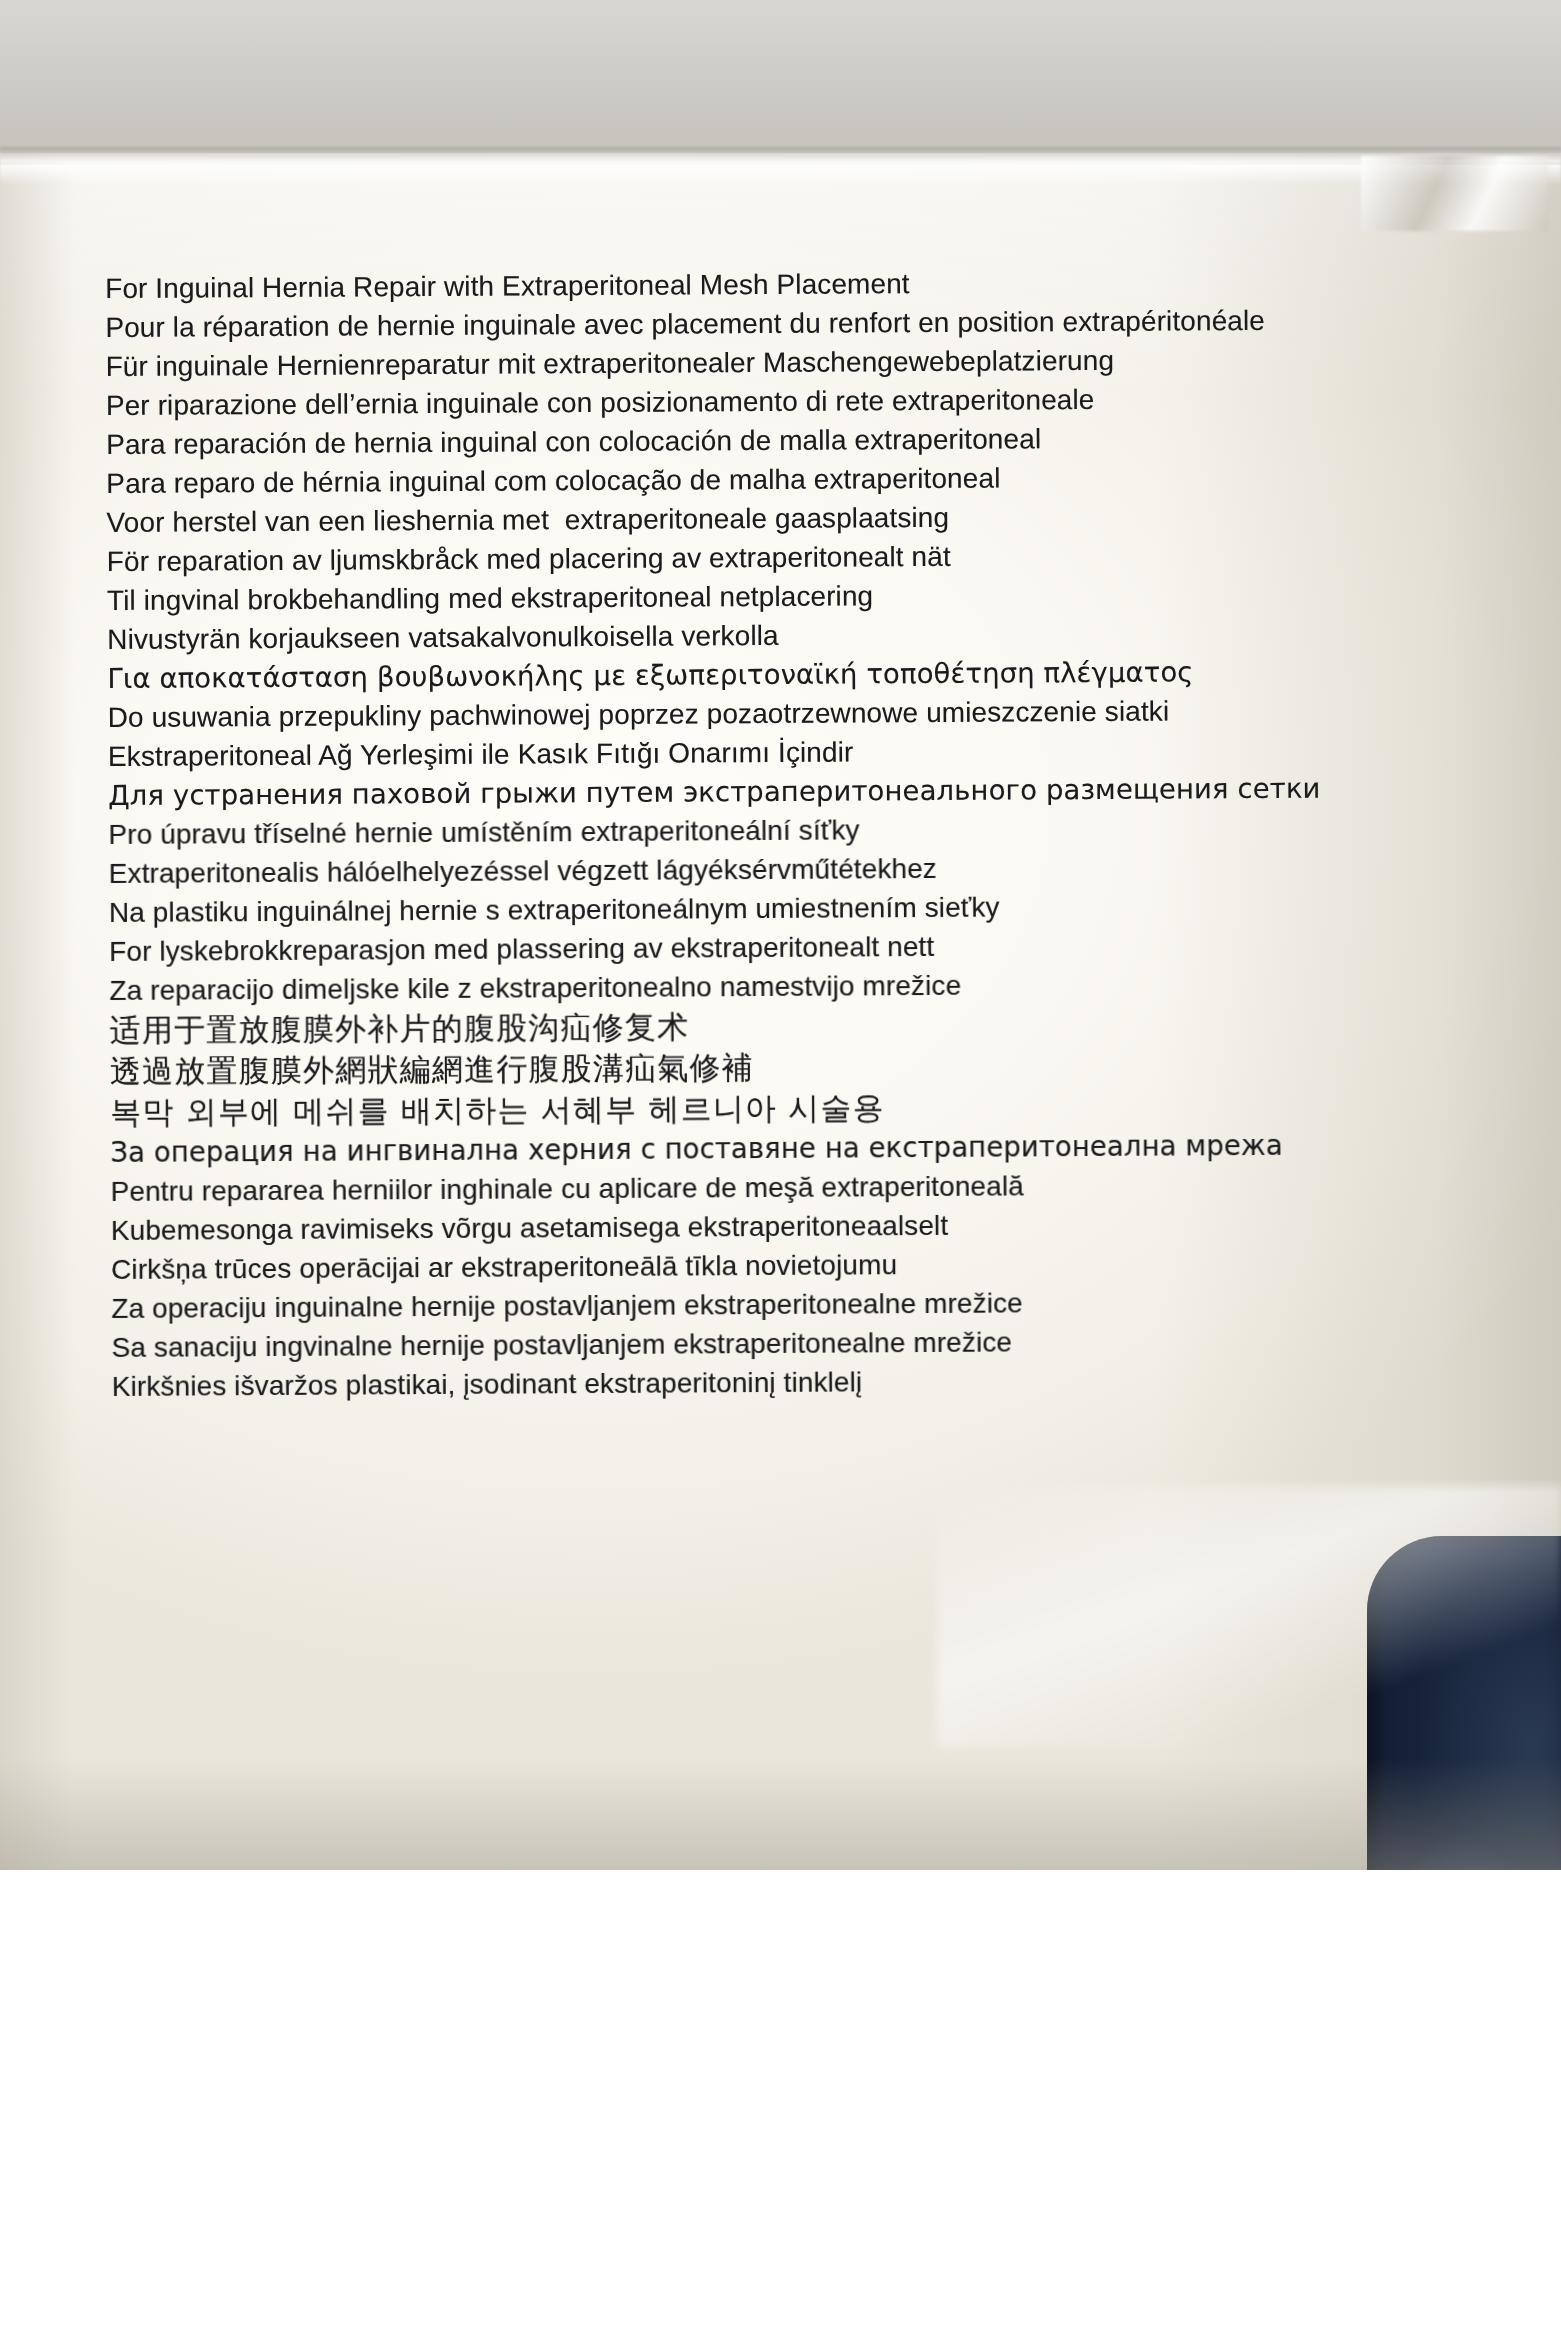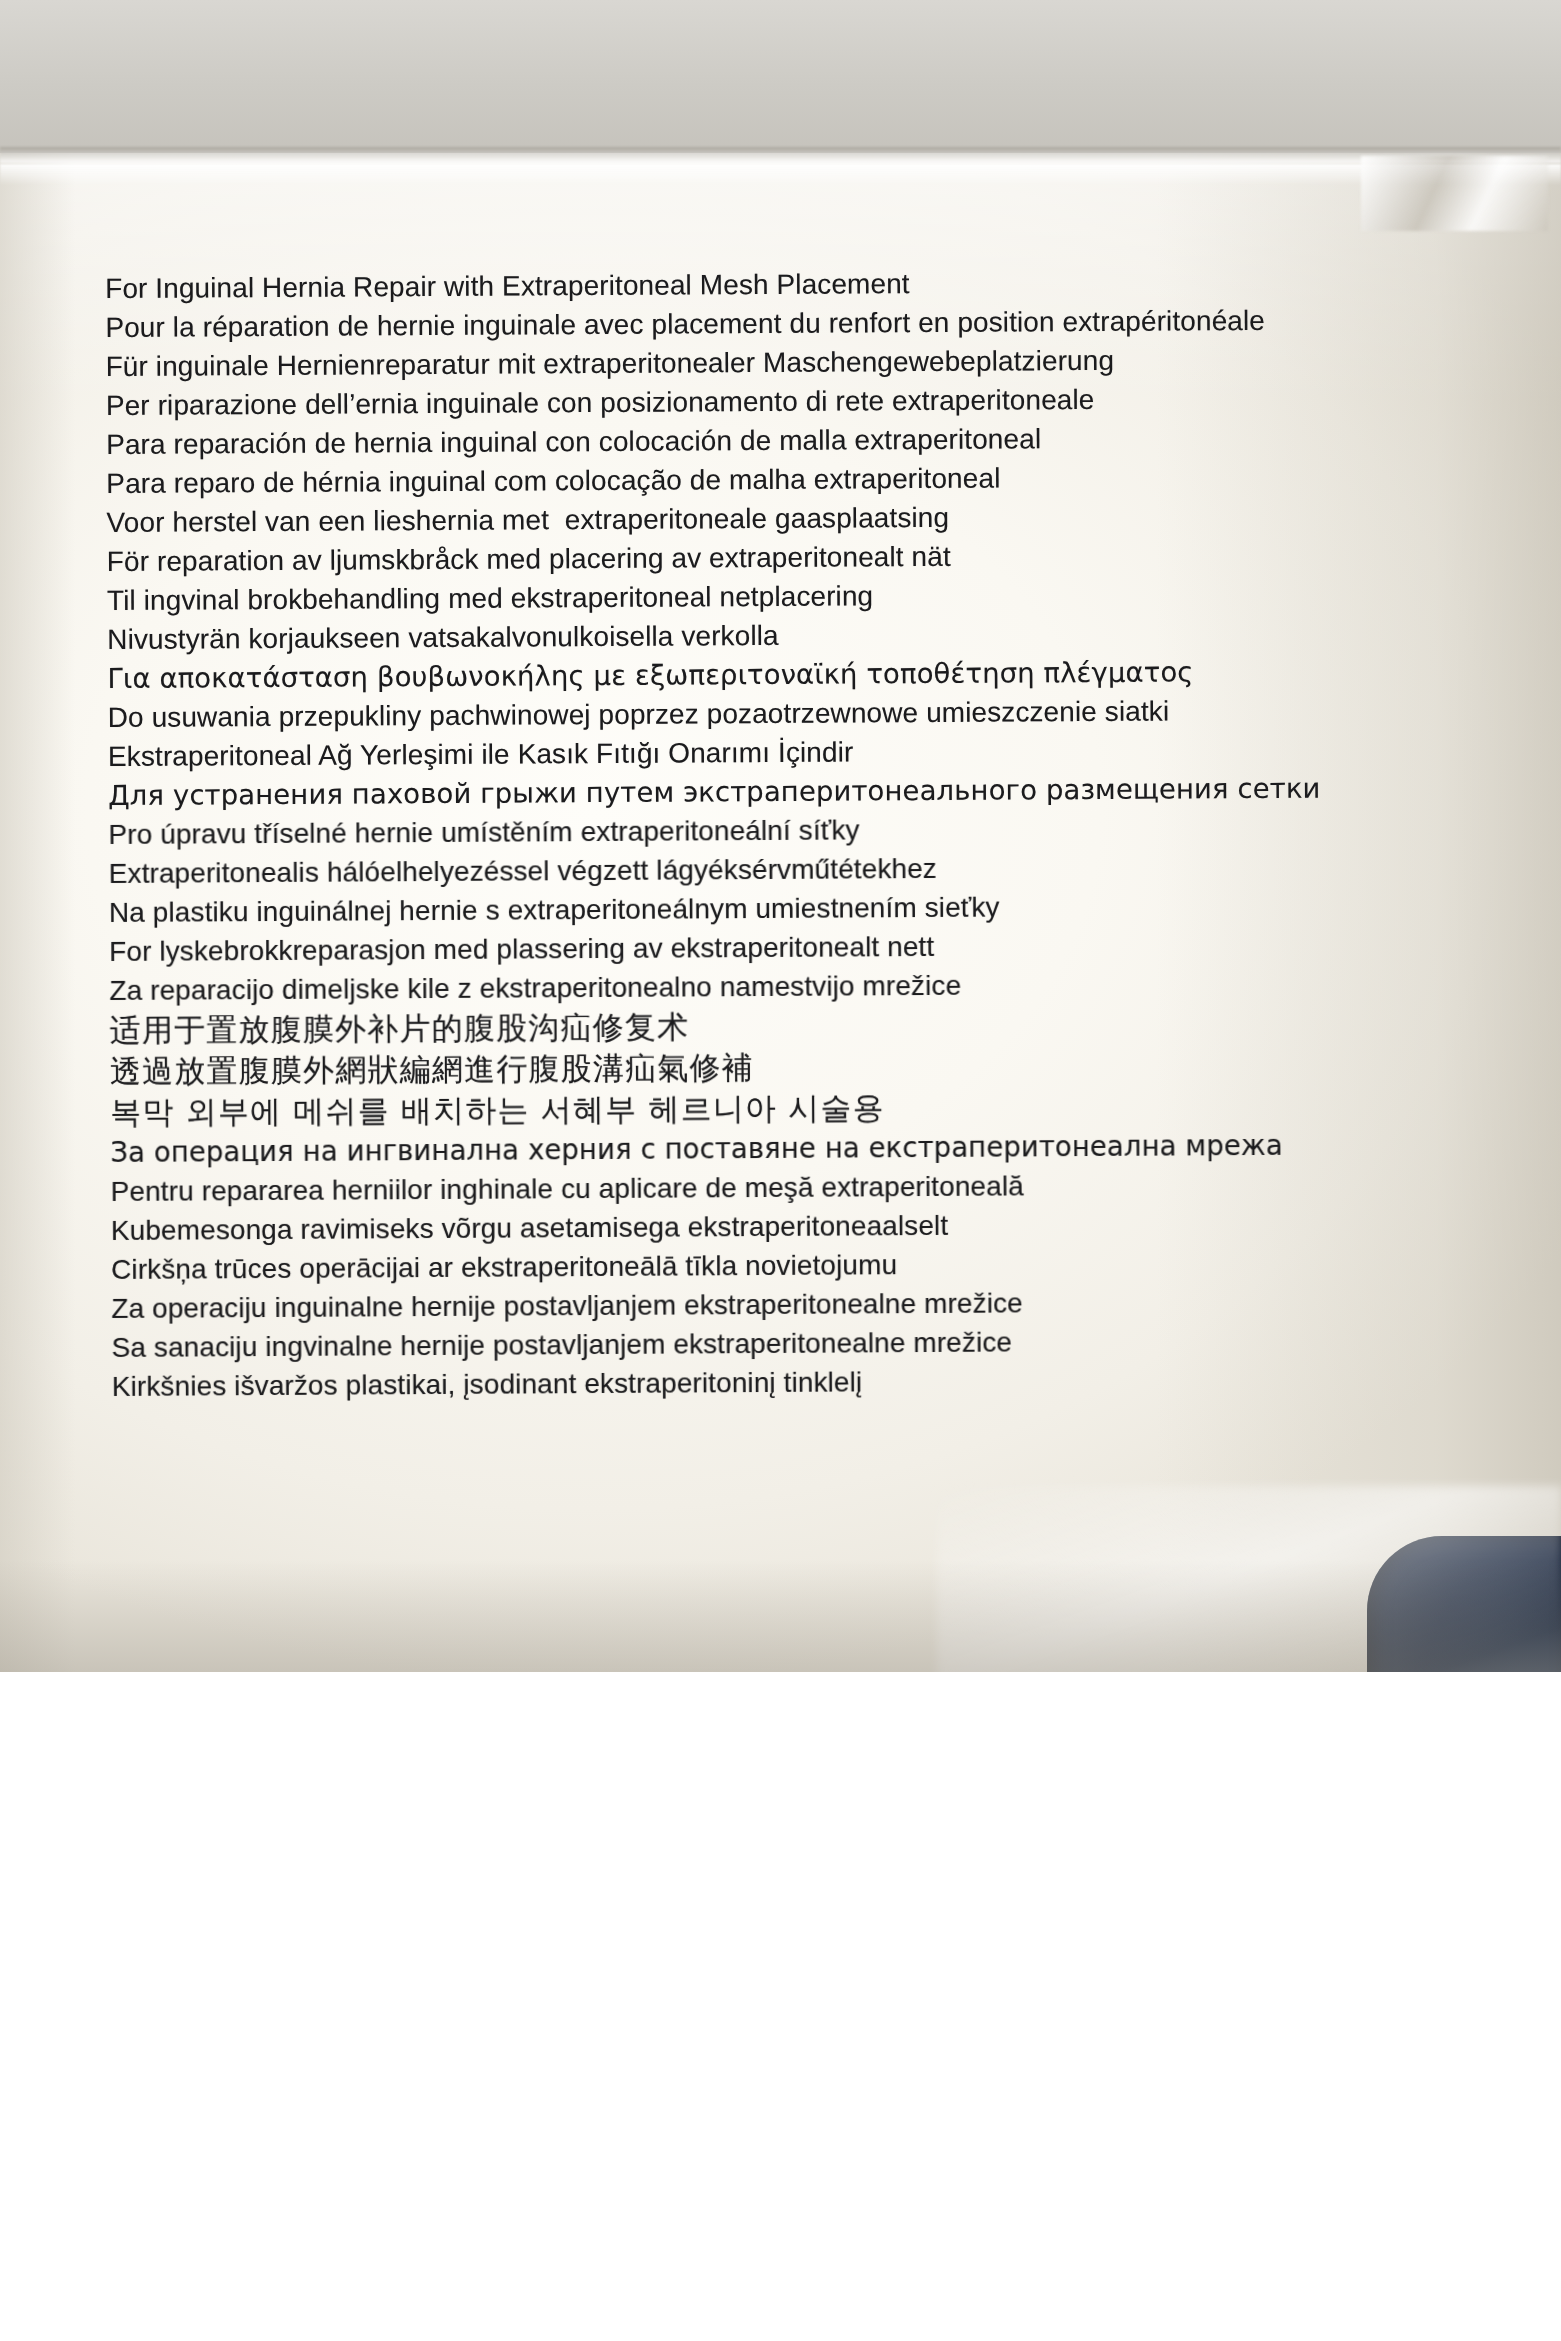--- a/index.html
+++ b/index.html
@@ -11,21 +11,21 @@
     width: 1561px;
     height: 2342px;
     overflow: hidden;
     font-family: "Liberation Sans", sans-serif;
   }
 
   
   #photo {
     position: relative;
     width: 1561px;
-    height: 1672px;
+    height: 1870px;
     background: #cfcdc8;
     overflow: hidden;
   }
 
   
   #backdrop {
     position: absolute;
     left: 0; top: 0;
     width: 1561px;
     height: 187px;

